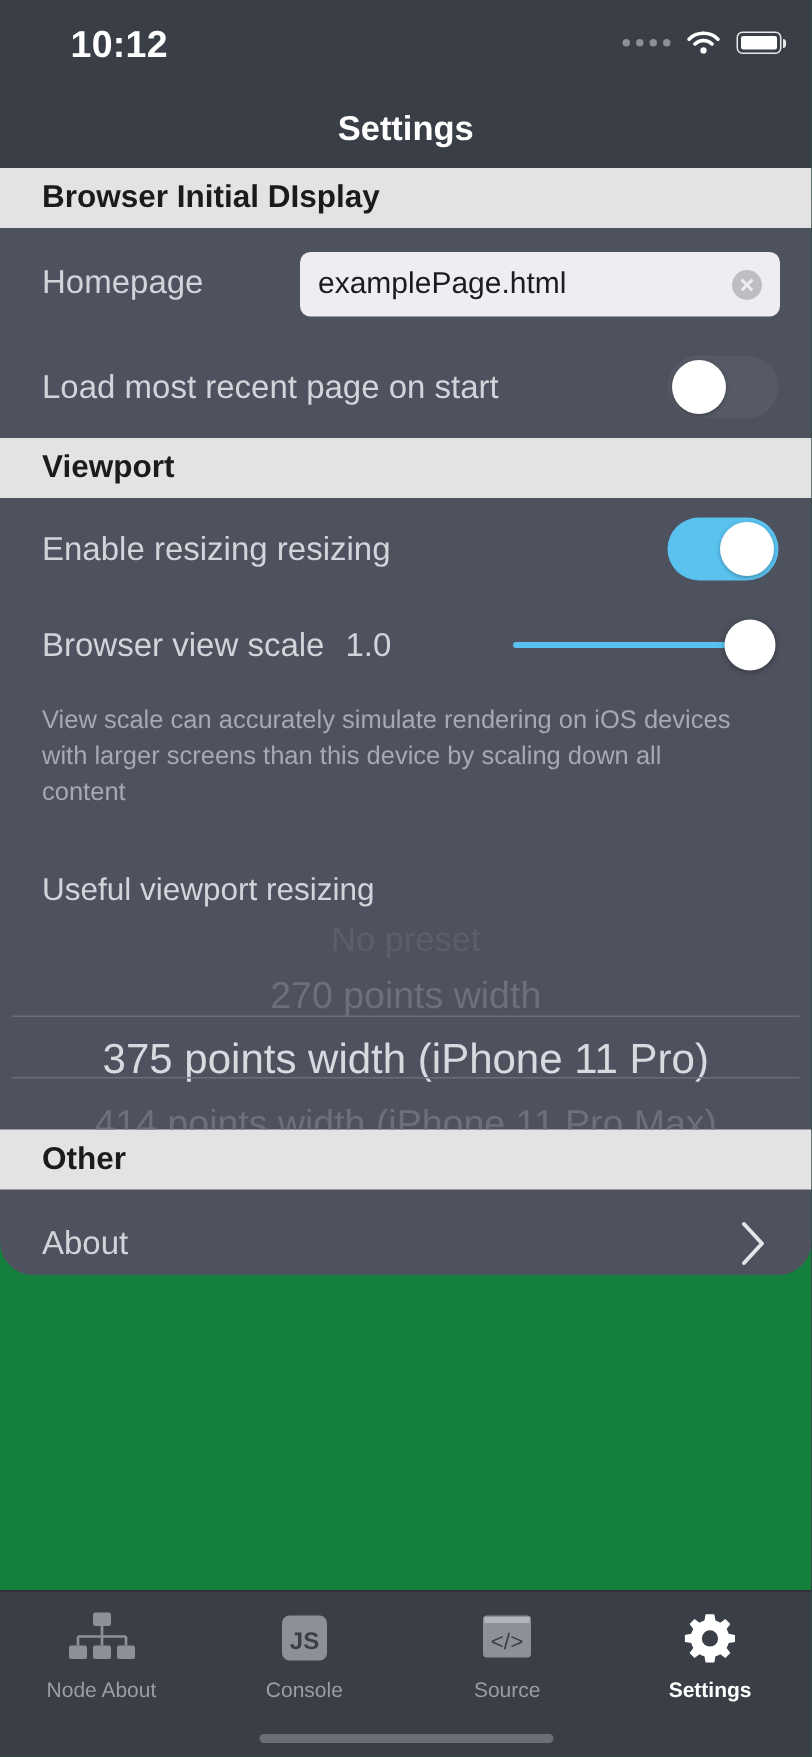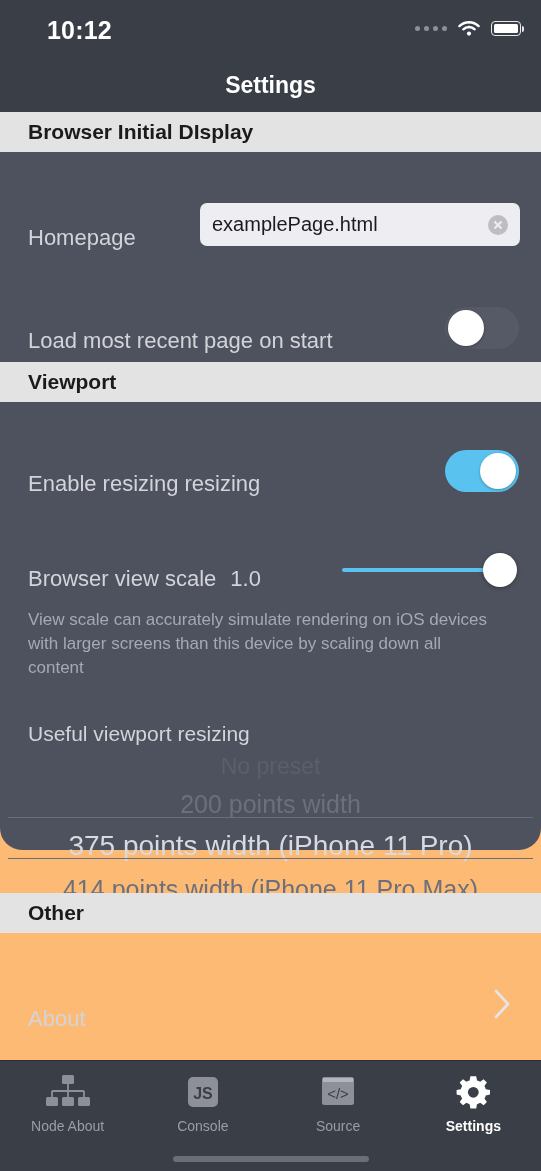--- a/index.html
+++ b/index.html
@@ -5,21 +5,21 @@
   * { margin:0; padding:0; box-sizing:border-box; }
   html, body {
     width:541px; height:1171px;
     background:#353941;
     font-family:"Liberation Sans", sans-serif;
     overflow:hidden;
   }
   .phone {
     position:relative;
     width:541px; height:1171px;
-    background:#fdba74;
+    background:#15803d;
   }
 
   
   .statusbar {
     position:absolute; top:0; left:0; width:541px; height:58px;
     background:#3a3e46;
   }
   .status-time {
     position:absolute; left:47px; top:16px;
     color:#ffffff; font-size:25px; font-weight:bold;
@@ -62,23 +62,22 @@
     width:541px; height:40px;
     background:#e3e3e3;
     display:flex; align-items:center;
     padding-left:28px;
   }
   .section-header span { color:#1b1b1b; font-size:21px; font-weight:bold; }
 
   .row {
     position:relative;
     width:541px;
-    display:flex; align-items:flex-end;
+    display:flex; align-items:center;
     padding:8px 28px;
-    margin-top:35px;
   }
   .row-label { color:#d2d4da; font-size:22px; }
 
   
   .row-homepage { height:72px; }
   .textfield {
     position:absolute; right:21px; top:16px;
     width:320px; height:43px;
     background:#ededf2; border-radius:7px;
     display:flex; align-items:center;
@@ -266,21 +265,21 @@
         <div class="thumb"></div>
       </div>
     </div>
 
     <div class="help-text">View scale can accurately simulate rendering on iOS devices with larger screens than this device by scaling down all content</div>
 
     <div class="presets-title">Useful viewport resizing</div>
 
     <div class="picker">
       <div class="item p0">No preset</div>
-      <div class="item p1">200 points width</div>
+      <div class="item p1">270 points width</div>
       <div class="sel-line sel-top"></div>
       <div class="item p2">375 points width (iPhone 11 Pro)</div>
       <div class="sel-line sel-bot"></div>
       <div class="item p3">414 points width (iPhone 11 Pro Max)</div>
 
     </div>
 
     <div class="section-header">
       <span>Other</span>
     </div>

